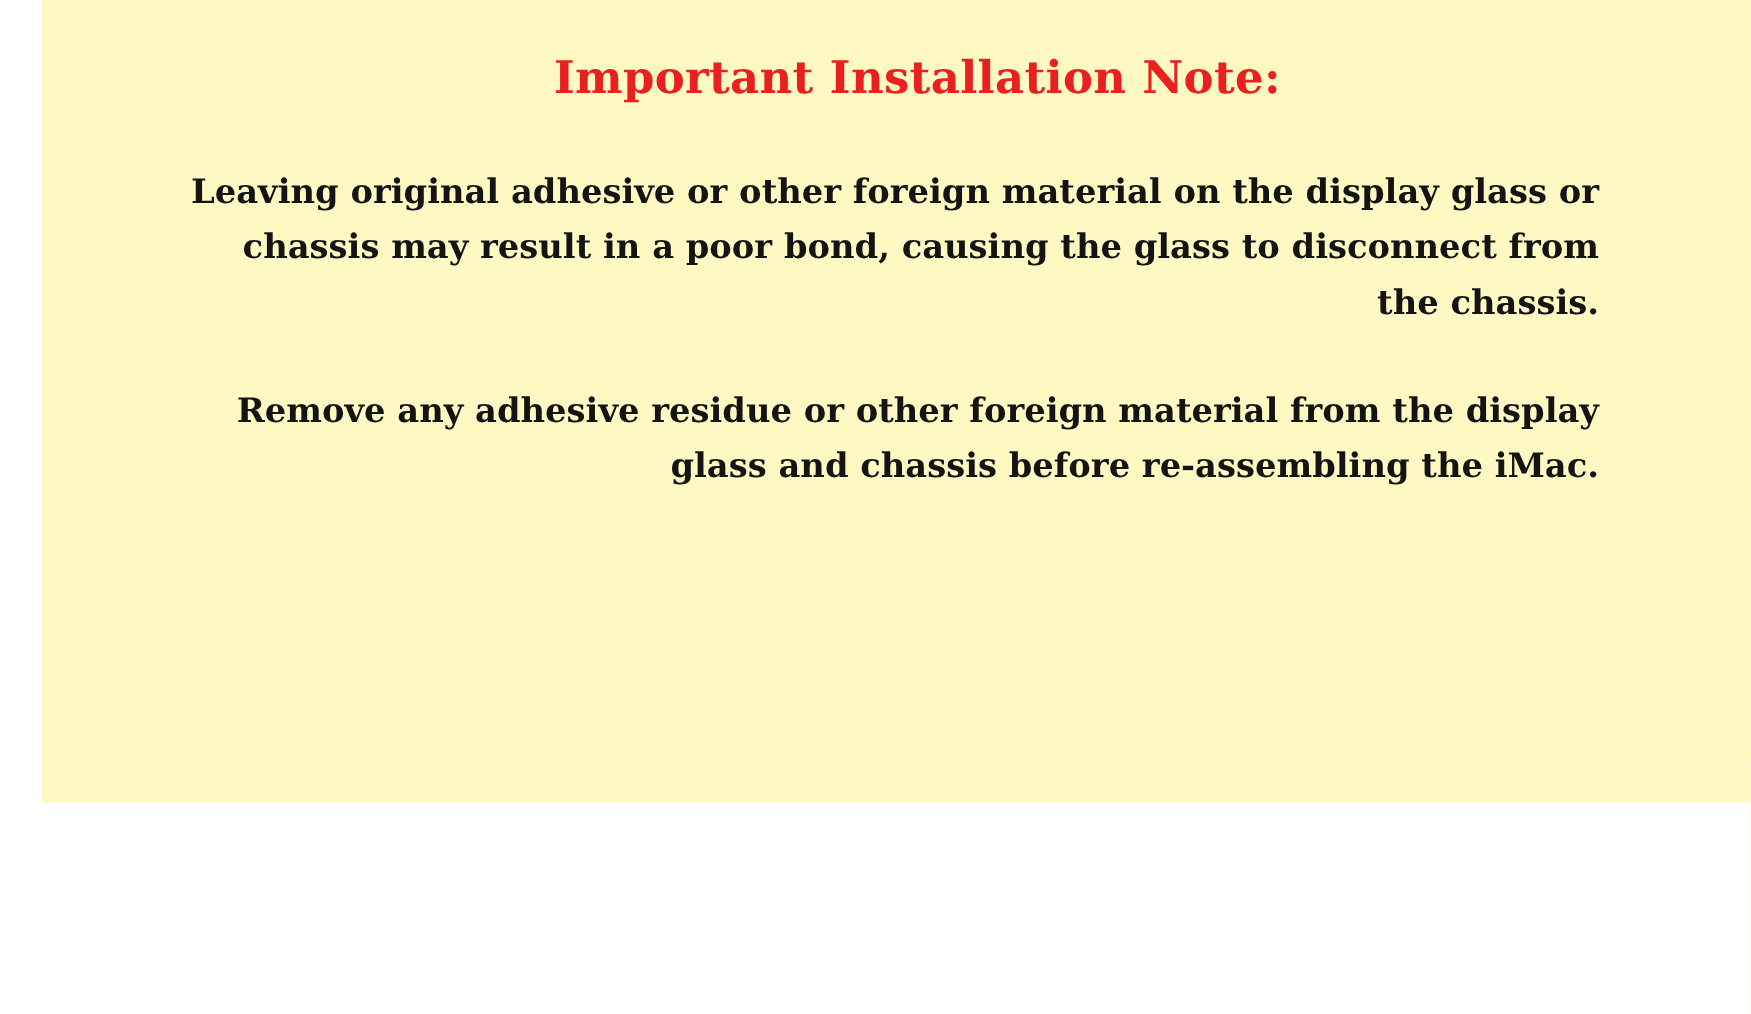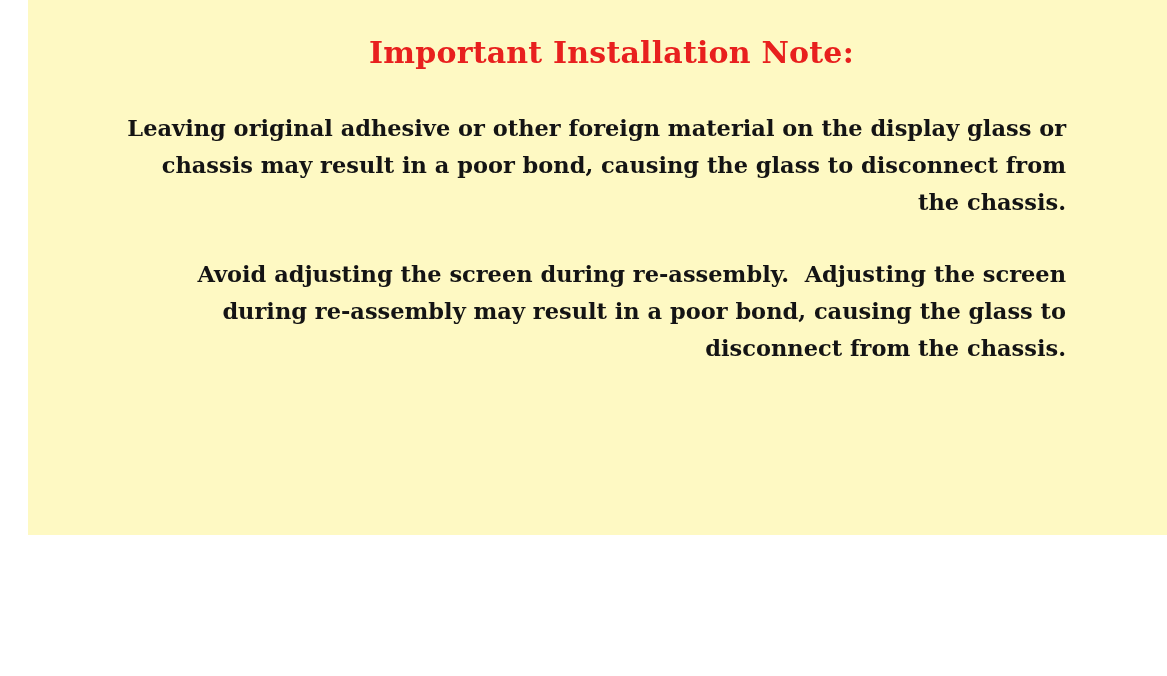--- a/index.html
+++ b/index.html
@@ -66,19 +66,19 @@
 <body>
 
 <div class="page">
 
   <div class="note-title">Important Installation Note:</div>
 
   <div class="note-body">
 
     <p class="note-paragraph">Leaving original adhesive or other foreign material on the display glass or chassis may result in a poor bond, causing the glass to disconnect from the chassis.</p>
 
+    <p class="note-paragraph">Remove any adhesive residue or other foreign material from the display glass and chassis before re-assembling the iMac.</p>
 
-    <p class="note-paragraph">Avoid adjusting the screen during re-assembly.  Adjusting the screen during re-assembly may result in a poor bond, causing the glass to disconnect from the chassis.</p>
 
 
   </div>
 
 </div>
 
 </body></html>

